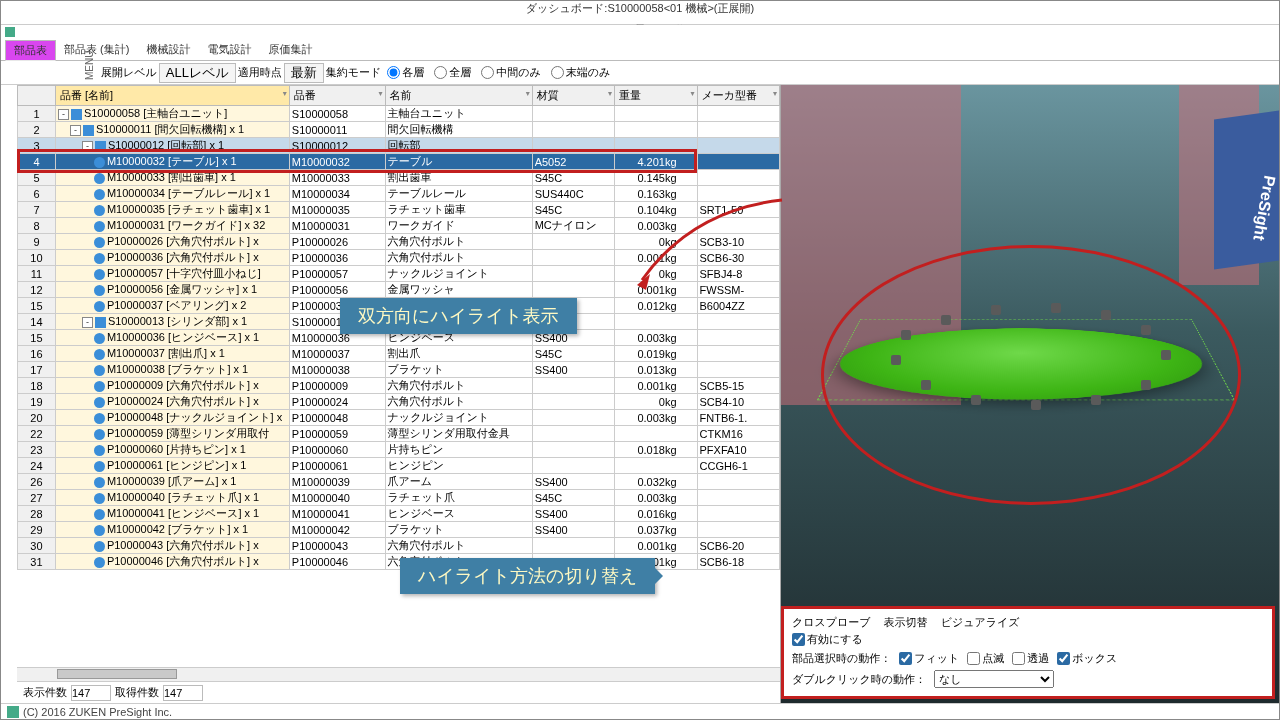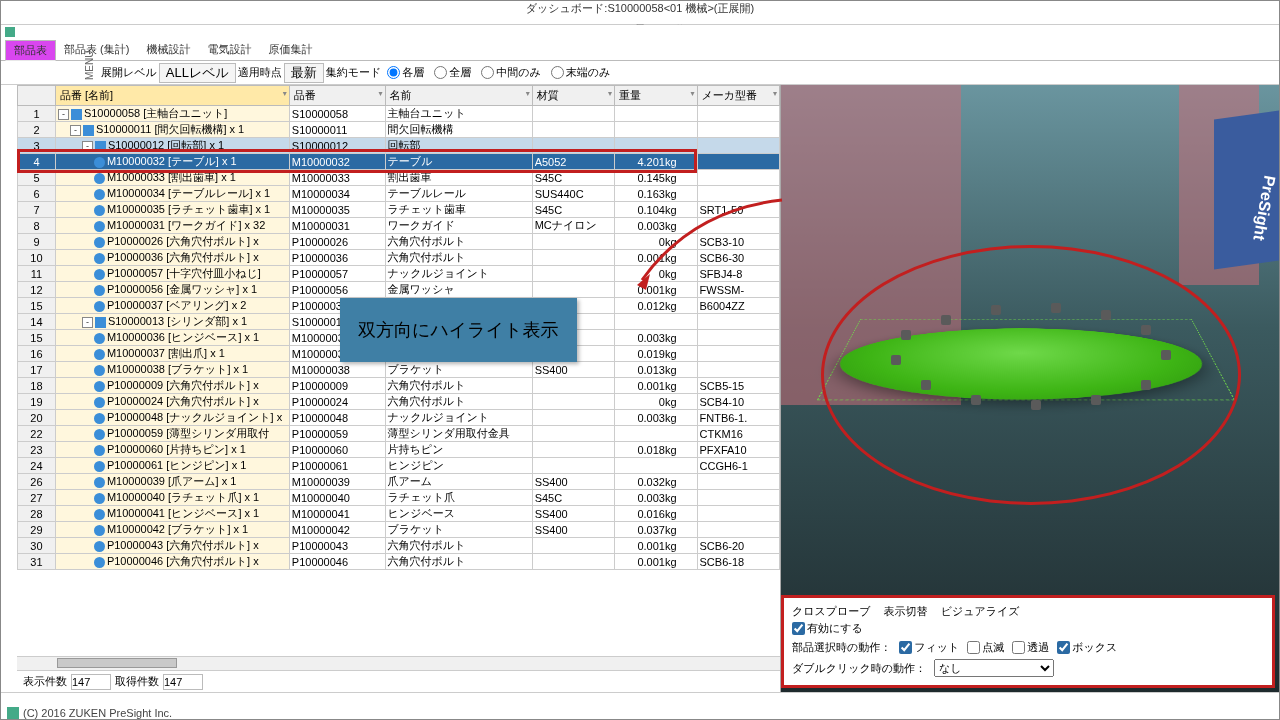--- a/index.html
+++ b/index.html
@@ -48,36 +48,36 @@
 .node-ico.gear { background:#3b8ed8; border-radius:50%; }
 
 .row-highlight-box { position:absolute; border:3px solid #c21f1f; pointer-events:none; }
 
 .status-left { height: 22px; display: flex; align-items: center; padding: 2px 6px; border-top:1px solid #ccc; gap:4px;}
 .status-left input { width:40px; height:16px; font-size:11px; border:1px solid #bbb; }
 
 .hscroll { height:14px; background:#f0f0f0; border-top:1px solid #ccc; position:relative;}
 .hscroll .thumb{ position:absolute; left:40px; top:1px; width:120px; height:10px; background:#c9c9c9; border:1px solid #999;}
 
-.footer { height: 27px; display: flex; align-items: flex-end; padding: 0 6px; font-size: 11px; color: #444; border-top:1px solid #ccc;}
+.footer { height: 16px; display: flex; align-items: center; padding: 0 6px; font-size: 11px; color: #444; border-top:1px solid #ccc;}
 .footer-ico { width:12px; height:12px; background:#4a8; margin-right:4px;}
 
 
 .viewport { position: absolute; inset: 0; overflow:hidden; }
 .vp-bg { position:absolute; inset:0; background: linear-gradient(180deg,#6a959f 0%, #3b5a5f 40%, #1e2a2d 100%); }
 .vp-pink { position:absolute; left:0; top:0; width:180px; height:320px; background:rgba(200,110,120,0.55); }
 .vp-pink2 { position:absolute; right:20px; top:0; width:80px; height:200px; background:rgba(200,110,120,0.55); }
 .vp-blue { position:absolute; right:0; top:30px; width:65px; height:150px; background:#3a5c9e; transform:skewY(-8deg);}
 .vp-table { position:absolute; left:60px; top:200px; width:360px; height:150px; background: radial-gradient(ellipse at 50% 40%, #6fd94a 0%, #3eb515 60%, #2a8f0c 100%); border-radius:50%; transform: perspective(600px) rotateX(62deg); box-shadow: 0 8px 20px rgba(0,0,0,0.4);}
 .vp-bolt { position:absolute; width:10px; height:10px; background:#5a5a5a; border-radius:2px;}
 .vp-annot-ellipse { position:absolute; left:40px; top:160px; width:420px; height:260px; border:3px solid #c21f1f; border-radius:50%; pointer-events:none;}
 .vp-wire { position:absolute; border:1px dashed #6fd94a; background:transparent;}
 .vp-text-logo { position:absolute; right:6px; top:90px; color:#fff; font-weight:bold; font-size:16px; writing-mode: vertical-rl; text-orientation: mixed; transform: rotate(10deg);}
 
-.callout { position:absolute; background:#3f7fa5; color:#000000; font-size:18px; padding:20px 18px; white-space:nowrap; box-shadow: 2px 2px 4px rgba(0,0,0,0.3);}
+.callout { position:absolute; background:#3f7fa5; color:#fef9c3; font-size:18px; padding:6px 18px; white-space:nowrap; box-shadow: 2px 2px 4px rgba(0,0,0,0.3);}
 .callout.tri-r::after { content:""; position:absolute; right:-20px; top:50%; transform:translateY(-50%); border:12px solid transparent; border-left-color:#3f7fa5;}
 
 .panel-crossprobe { position:absolute; left:0; right:4px; bottom:4px; background:#fff; padding:6px 8px; border:3px solid #c21f1f;}
 .panel-crossprobe .cp-row { display:flex; align-items:center; gap:8px; font-size:11px; padding:2px 0;}
 .panel-crossprobe select { font-size:11px; width:120px; height:18px;}
 .cp-title { font-size:11px; }
 .cp-title span { margin-right:10px;}
 .chk { display:flex; align-items:center; gap:2px;}
 .chk input { accent-color:#2b6aa3; }
 
@@ -507,19 +507,20 @@
       </div>
     </div>
   </div>
 
   <div class="footer">
     <span class="footer-ico"></span>
     <span>(C) 2016 ZUKEN PreSight Inc.</span>
   </div>
 
   <div class="callout" style="left:340px; top:298px;">双方向にハイライト表示</div>
+  <div class="callout tri-r" style="left:400px; top:558px;">ハイライト方法の切り替え</div>
 
   <svg class="red-arrow" style="left:632px; top:190px; width:170px; height:100px;">
     <path d="M 10 90 Q 60 20 150 10" stroke="#c21f1f" stroke-width="3" fill="none"></path>
     <path d="M 5 95 L 18 84 L 14 100 Z" fill="#c21f1f"></path>
   </svg>
 
 </div>
 
 </body></html>

